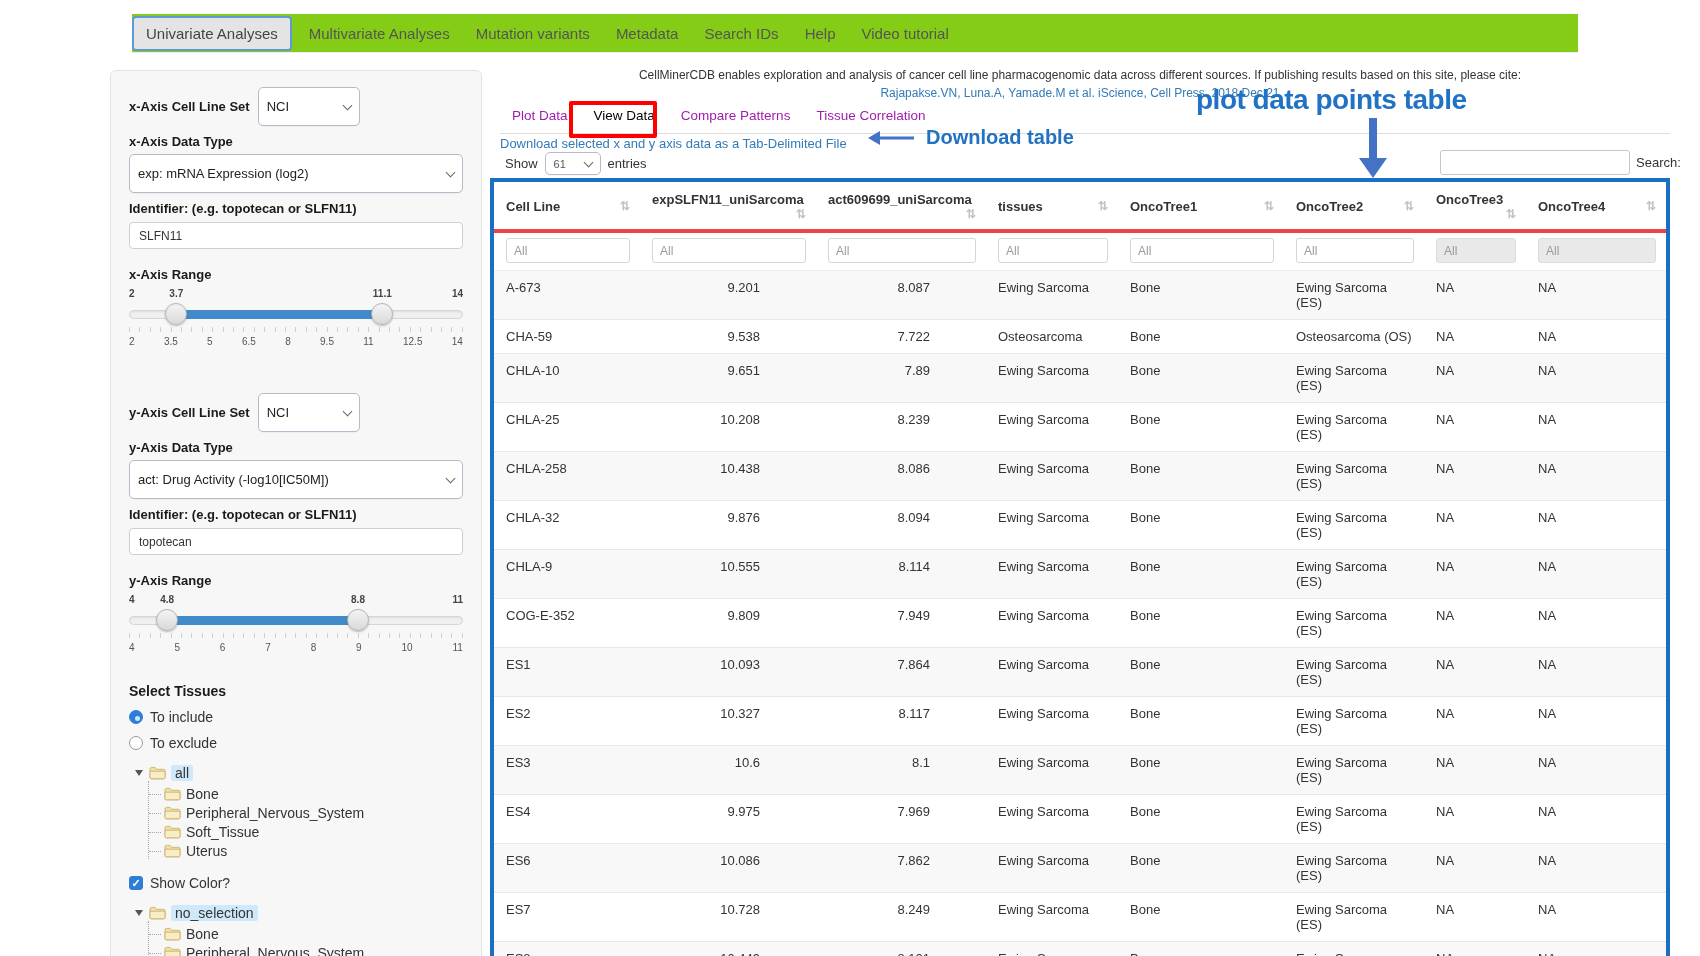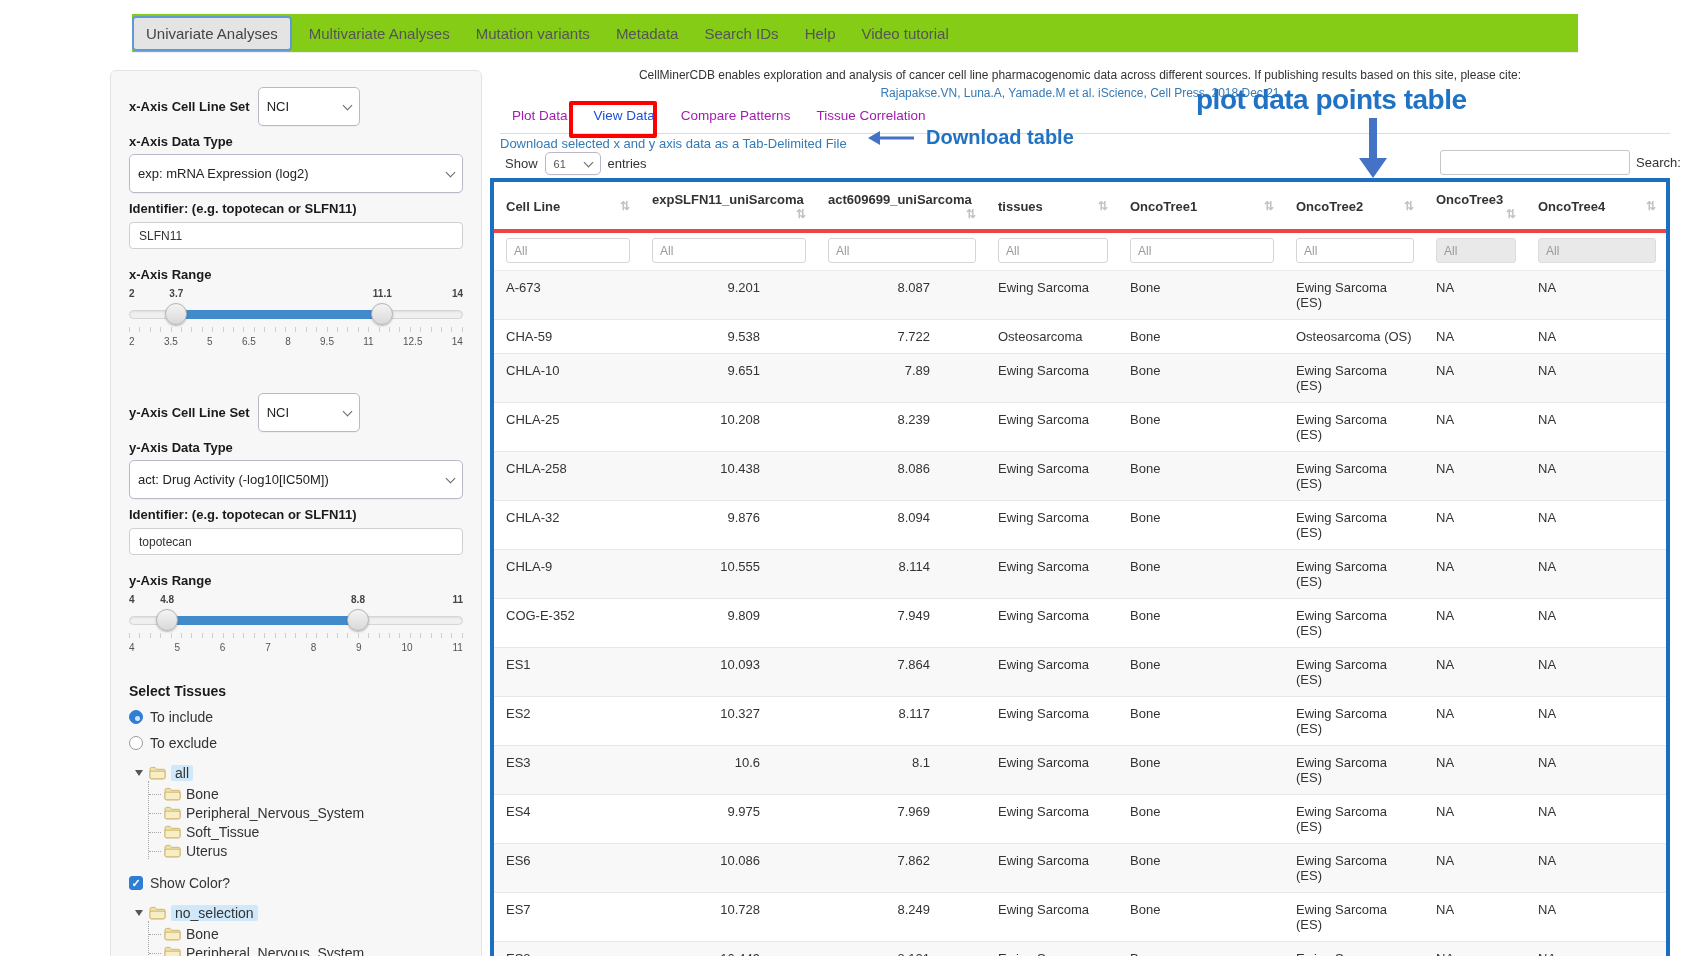--- a/index.html
+++ b/index.html
@@ -69,21 +69,21 @@
   .tree-child::before { content:''; position:absolute; left:0; top:50%; width:12px; border-top:1px dotted #a8a8a8; }
   .folder { flex:0 0 auto; display:inline-flex; }
 
   
   .cite1 { position:absolute; left:490px; top:68px; width:1180px; text-align:center; font-size:12px; color:#333; }
   .cite2 { position:absolute; left:490px; top:86px; width:1180px; text-align:center; font-size:12px; color:#337ab7; cursor:pointer;}
 
   .viewtabs { position:absolute; left:500px; top:108px; width:1170px; display:flex; gap:26px;
               border-bottom:1px solid #ddd; padding:0 0 10px 12px; font-size:13.5px; }
   .viewtab { color:#a21caf; cursor:pointer; white-space:nowrap; }
-  .viewtab.active { color:#1d4ed8;text-align:center; }
+  .viewtab.active { color:#000000;text-align:center; }
 
   .dl-link { position:absolute; left:500px; top:136px; font-size:13px; color:#337ab7; cursor:pointer; }
 
   .show-row { position:absolute; left:505px; top:152px; display:flex; align-items:center; gap:7px; font-size:13px; color:#333; }
   .entries-select { width:56px; height:23px; font-size:11px; color:#555; }
 
   .search-row { position:absolute; left:1440px; top:150px; display:flex; align-items:center; gap:6px; }
   .search-input { width:190px; height:25px; border:1px solid #c6c6c6; border-radius:3px; background:#fff;
                   font-family:"Liberation Sans", sans-serif; font-size:12px; padding:0 6px; }
   .search-lbl { font-size:13px; color:#333; }

